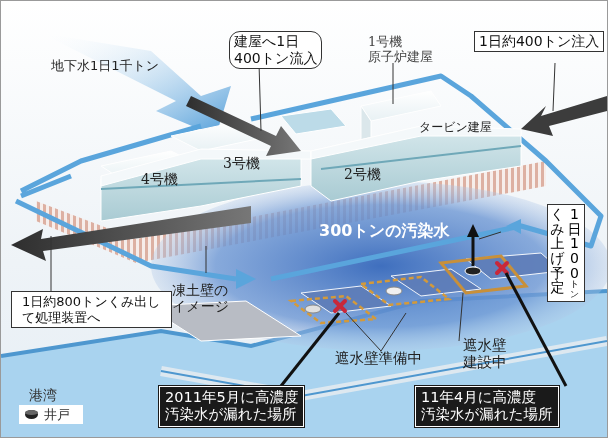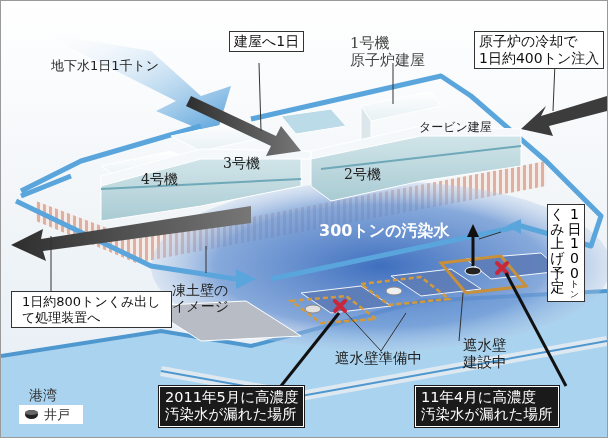--- a/index.html
+++ b/index.html
@@ -121,31 +121,31 @@
       <line x1="380" y1="350" x2="405" y2="312"></line>
       <line x1="458" y1="340" x2="462" y2="292"></line>
     </g>
     <line x1="280" y1="385" x2="338" y2="312" stroke="#111" stroke-width="3"></line>
     <line x1="565" y1="385" x2="505" y2="272" stroke="#111" stroke-width="3"></line>
   </svg>
 
 
   <div class="lbl" style="left:50px;top:58px;font-size:13px;">地下水1日1千トン</div>
 
-  <div class="box" style="left:228px;top:30px;">
+  <div class="box" style="left:228px;top:30px;border-radius:11px;">
     <div>建屋へ1日</div>
-  </div>
-
-  <div class="lbl serif" style="left:349px;top:34px;font-size:15px;color:#444;">
+    <div>400トン流入</div>
+  </div>
+
+  <div class="lbl serif" style="left:367px;top:34px;font-size:13px;color:#444;">
     <div>1号機</div>
     <div>原子炉建屋</div>
   </div>
 
   <div class="box" style="left:473px;top:30px;">
-    <div>原子炉の冷却で</div>
     <div>1日約400トン注入</div>
   </div>
 
   <div class="lbl serif" style="left:418px;top:120px;font-size:12px;">タービン建屋</div>
   <div class="lbl serif" style="left:343px;top:141px;font-size:14px;margin-top:24px;">2号機</div>
   <div class="lbl serif" style="left:222px;top:154px;font-size:14px;">3号機</div>
   <div class="lbl serif" style="left:140px;top:170px;font-size:14px;">4号機</div>
 
   <div class="lbl" style="left:318px;top:221px;font-size:16px;font-weight:bold;color:#fff;">300トンの汚染水</div>
 

